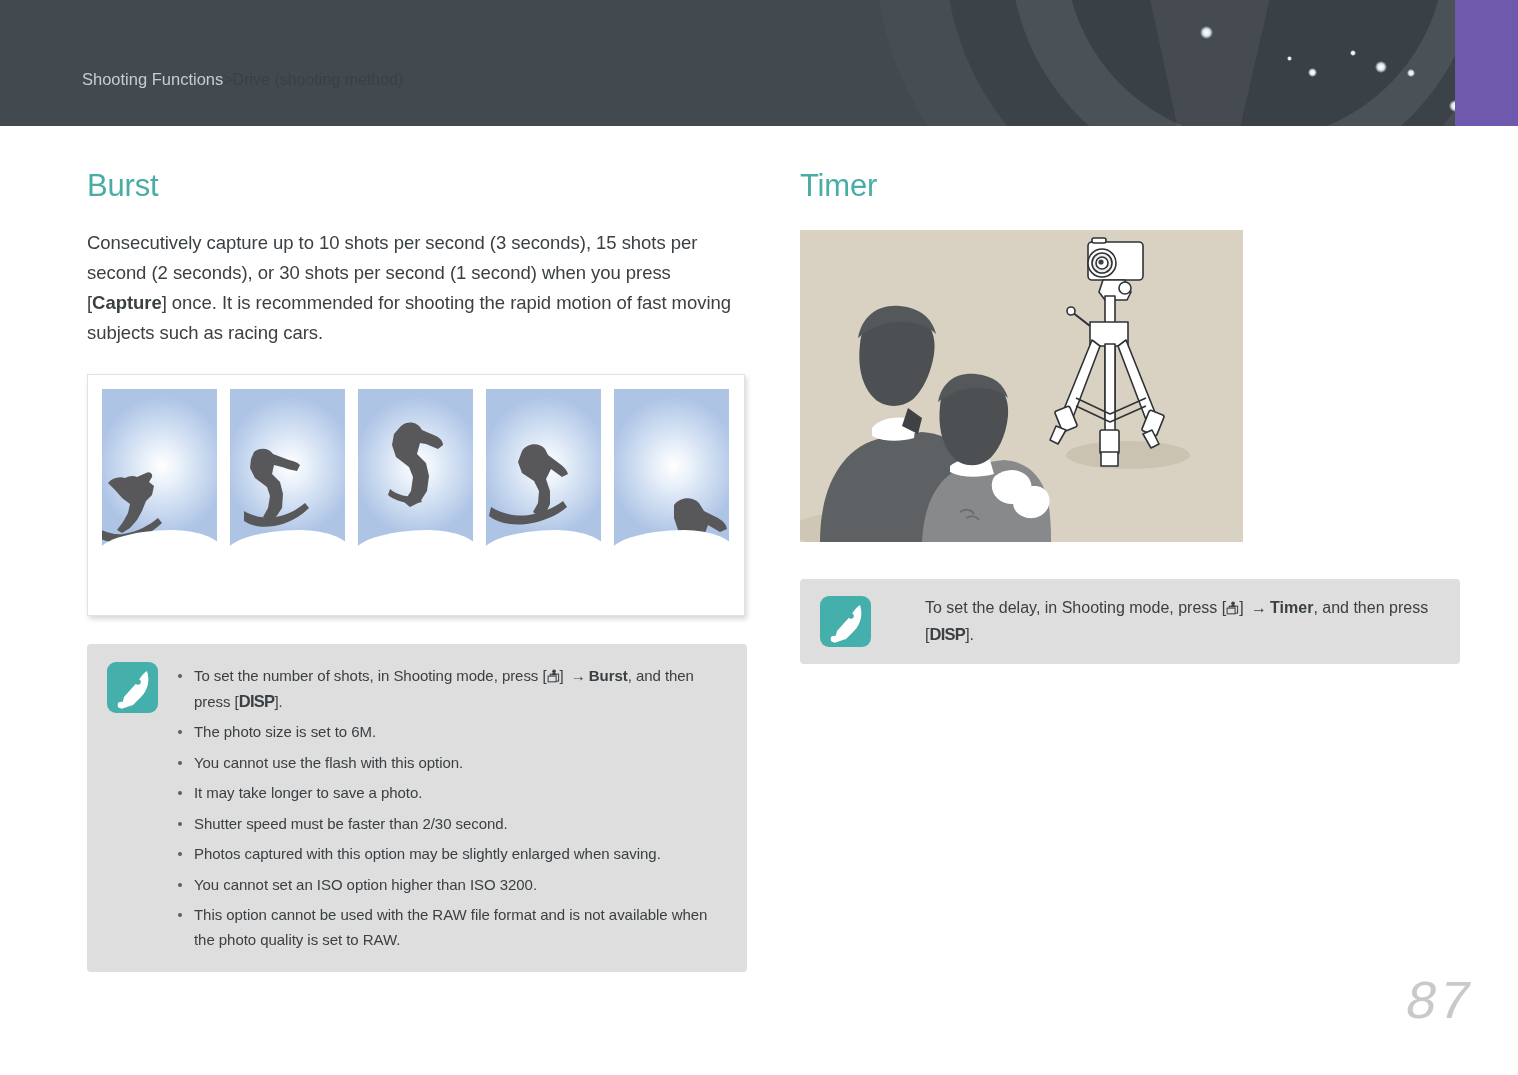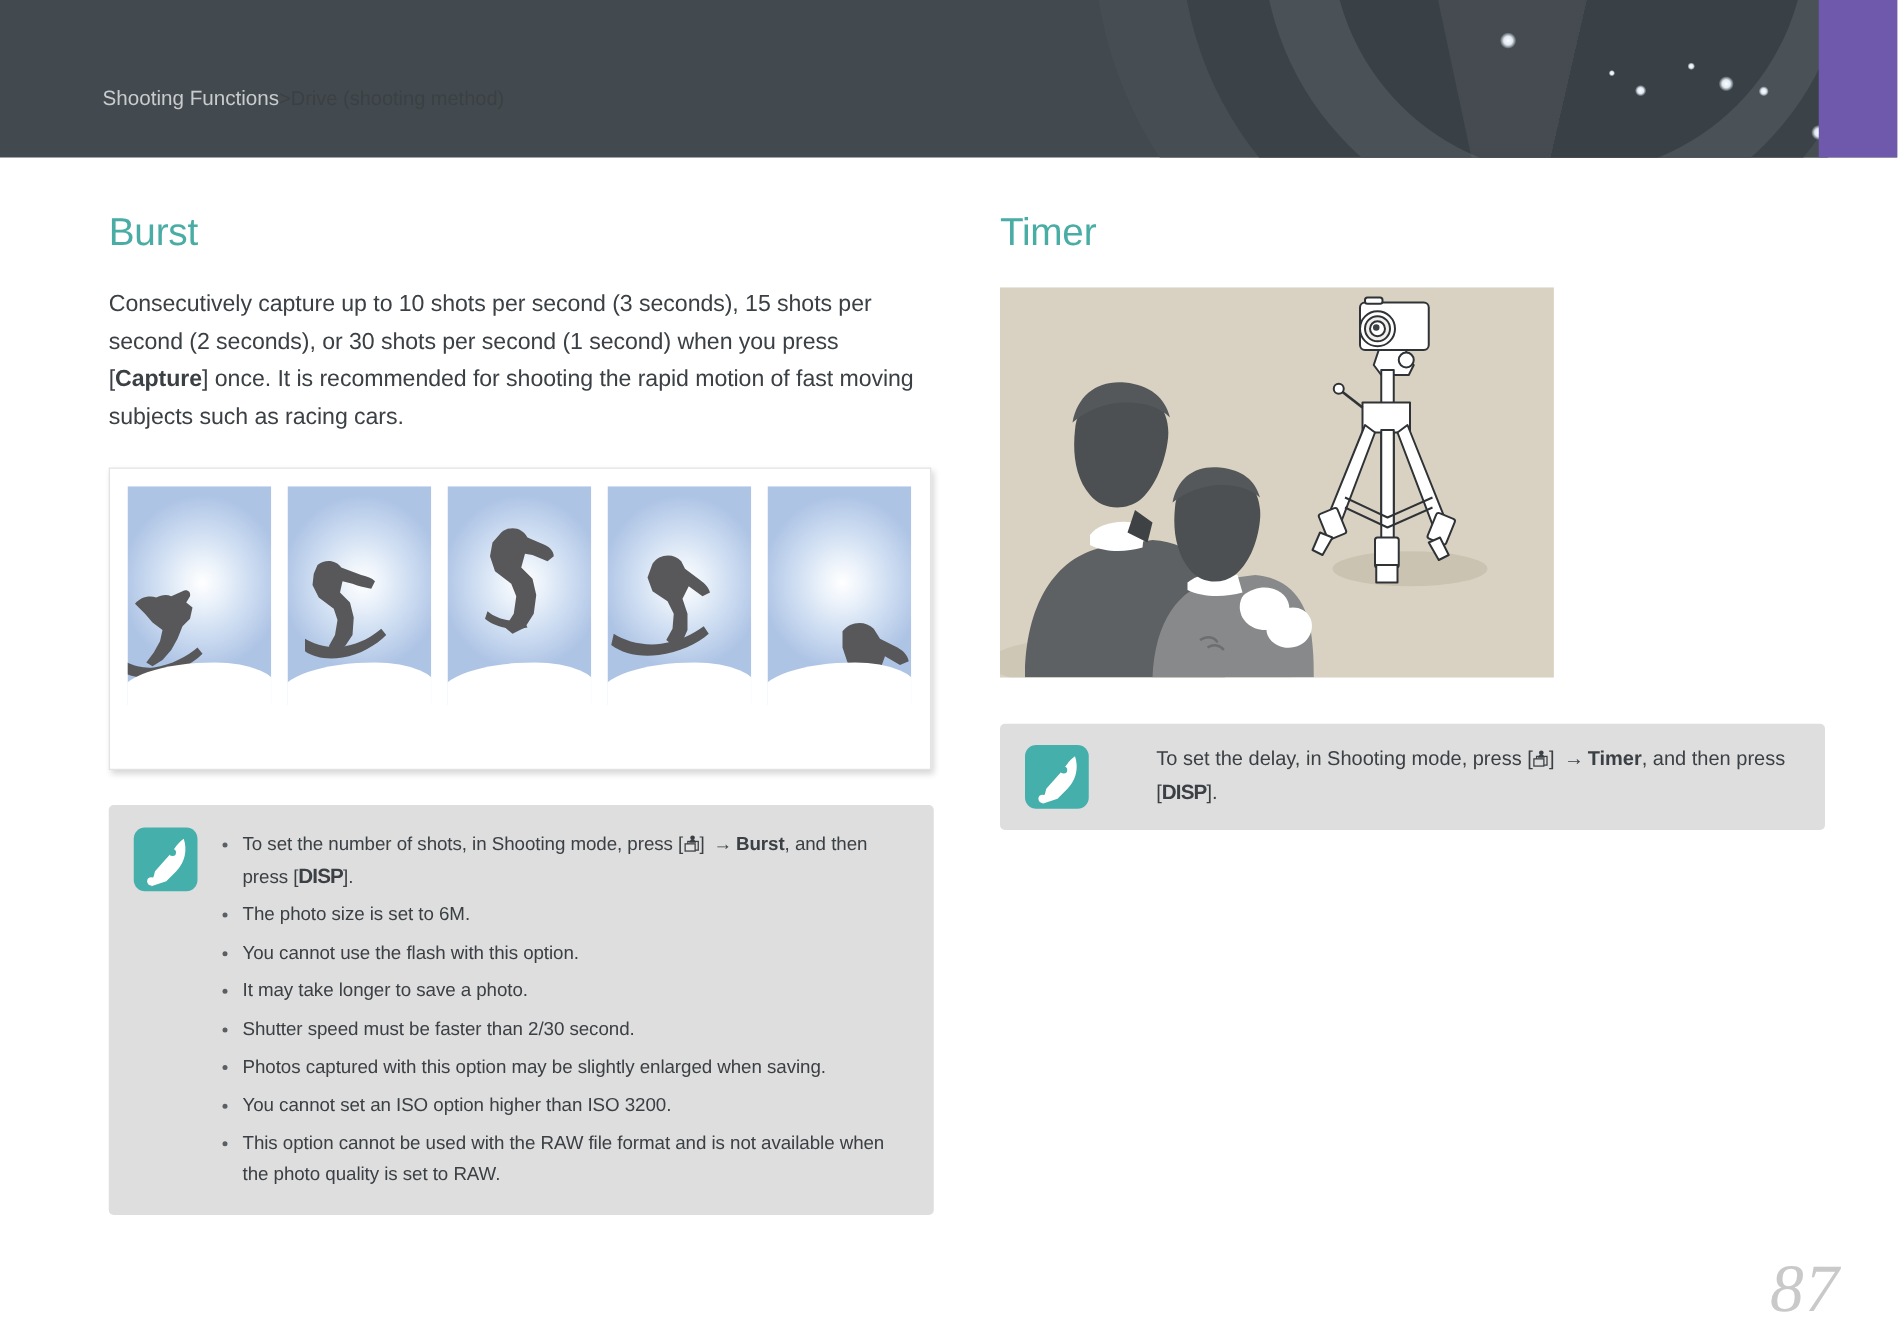--- a/index.html
+++ b/index.html
@@ -118,22 +118,22 @@
   }
 
   
   .timer-img{
     position:relative;margin-top:26px;width:443px;height:312px;overflow:hidden;
     background:#d9d2c2;
   }
 
   
   .pageno{
-    position:absolute;right:46px;bottom:13px;
-    font-family:Liberation Serif, serif;font-style:italic;
+    position:absolute;right:46px;bottom:41px;
+    font-family:Liberation Mono, monospace;font-style:italic;
     font-size:54px;color:#c9c9c9;letter-spacing:1px;
   }
 </style>
 </head>
 <body>
 
 <div class="header">
   <div class="header-art">
     <div class="arc arc1"></div>
     <div class="arc arc2"></div>

